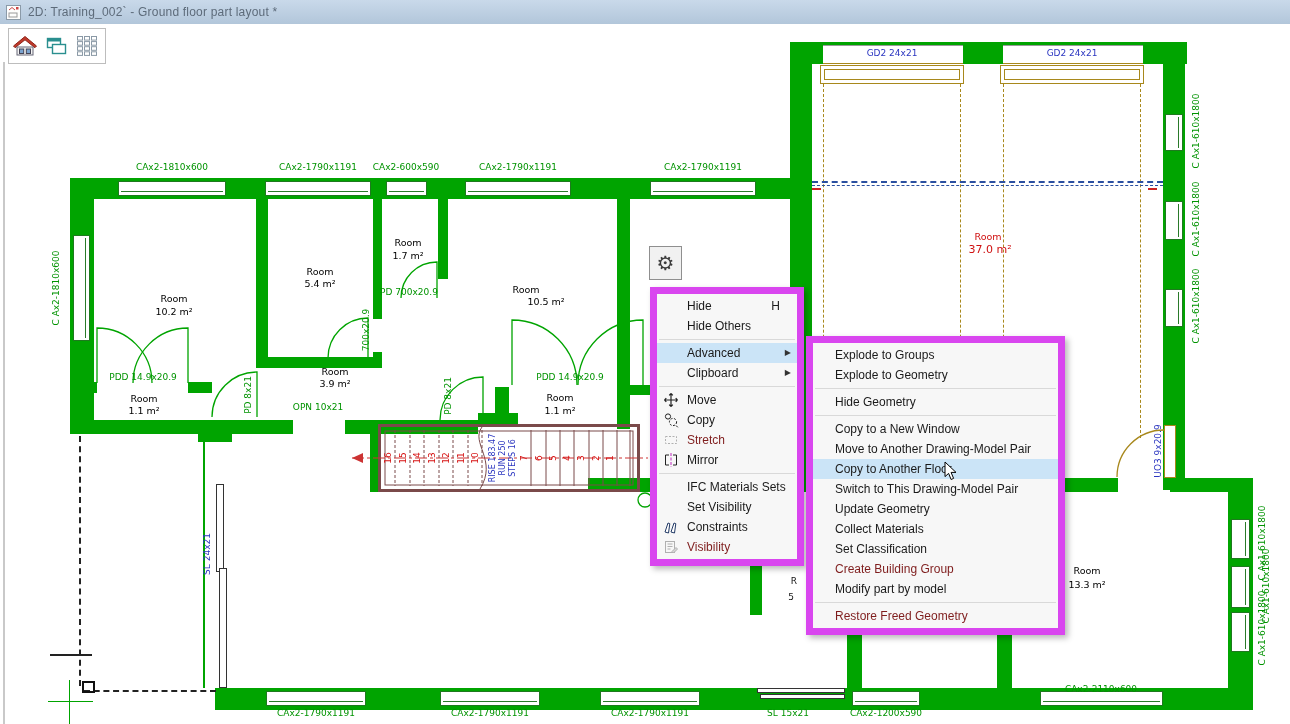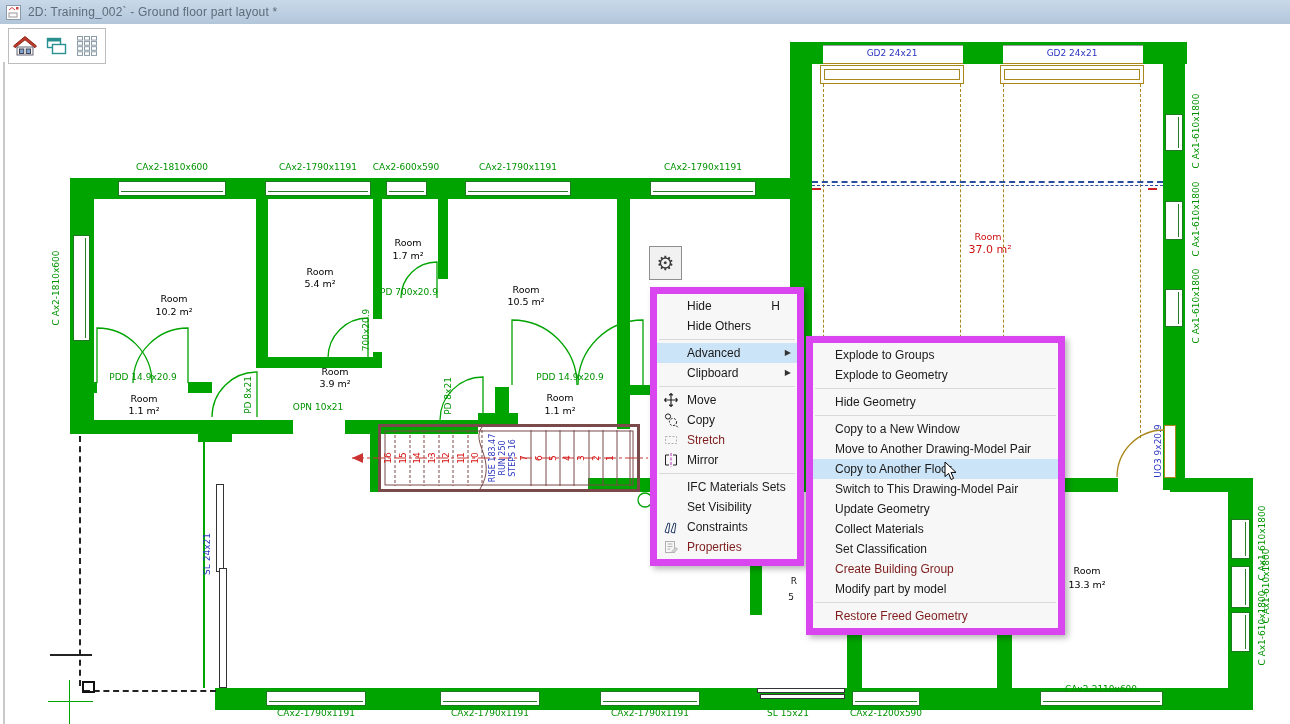--- a/index.html
+++ b/index.html
@@ -264,21 +264,21 @@
   <div class="lbl v bl" style="left:207px;top:554px">SL 24x21</div>
   <div class="lbl v bl" style="left:1158px;top:451px">UO3 9x20.9</div>
 
   <div class="lbl room" style="left:174px;top:299px">Room</div>
   <div class="lbl room" style="left:174px;top:312px">10.2 m²</div>
   <div class="lbl room" style="left:320px;top:272px">Room</div>
   <div class="lbl room" style="left:320px;top:284px">5.4 m²</div>
   <div class="lbl room" style="left:408px;top:243px">Room</div>
   <div class="lbl room" style="left:408px;top:256px">1.7 m²</div>
   <div class="lbl room" style="left:526px;top:290px">Room</div>
-  <div class="lbl room" style="left:526px;top:302px">10.5 m²</div>
+  <div class="lbl room" style="left:546px;top:302px">10.5 m²</div>
   <div class="lbl room" style="left:335px;top:372px">Room</div>
   <div class="lbl room" style="left:335px;top:384px">3.9 m²</div>
   <div class="lbl room" style="left:144px;top:399px">Room</div>
   <div class="lbl room" style="left:144px;top:411px">1.1 m²</div>
   <div class="lbl room" style="left:560px;top:398px">Room</div>
   <div class="lbl room" style="left:560px;top:411px">1.1 m²</div>
   <div class="lbl rd" style="left:988px;top:237px;font-size:9.5px">Room</div>
   <div class="lbl rd" style="left:990px;top:250px;font-size:11px">37.0 m²</div>
   <div class="lbl room" style="left:1087px;top:571px">Room</div>
   <div class="lbl room" style="left:1087px;top:585px">13.3 m²</div>
@@ -341,21 +341,21 @@
             <path d="M8 13l3-9 1.8.7L11.5 14z"></path>
           </svg></span>
       <span>Constraints</span>
     </div>
     <div class="mi dis">
       <span class="ic"><svg width="16" height="16" viewBox="0 0 16 16" fill="none" stroke="#b0b0b0">
             <rect x="2.5" y="2.5" width="9" height="11"></rect>
             <path d="M4.5 5h5M4.5 7.5h5M4.5 10h3"></path>
             <path d="M9 12.5l4-4 1.5 1.5-4 4z" fill="#d8d8d8"></path>
           </svg></span>
-      <span>Properties</span>
+      <span>Visibility</span>
     </div>
   </div>
 
   <div class="menu sub" style="left:806px;top:336px;width:259px">
     <div class="mi"><span>Explode to Groups</span></div>
     <div class="mi"><span>Explode to Geometry</span></div>
     <div class="sep"></div>
     <div class="mi"><span>Hide Geometry</span></div>
     <div class="sep"></div>
     <div class="mi"><span>Copy to a New Window</span></div>

